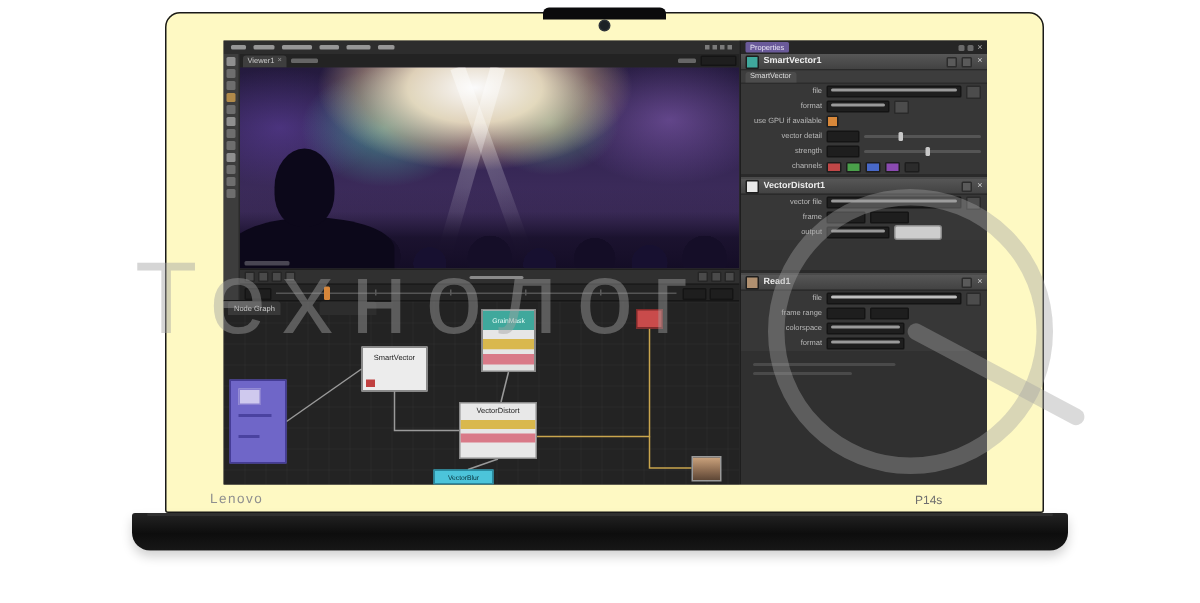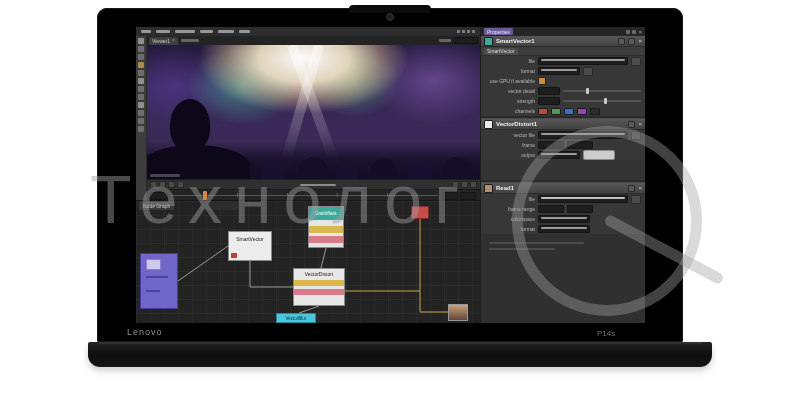--- a/index.html
+++ b/index.html
@@ -1,19 +1,19 @@
 <!DOCTYPE html>
 <html><head>
 <meta charset="utf-8">
 <style>
   html,body{margin:0;padding:0;background:#fff;font-family:"Liberation Sans",sans-serif;}
   #canvas{position:relative;width:800px;height:402px;background:#ffffff;overflow:hidden;}
 
   
-  #screen-part{position:absolute;left:97px;top:8px;width:586px;height:334px;background:#000000;border-radius:10px 10px 2px 2px;box-shadow:inset 0 0 0 1px #191919;}
+  #screen-part{position:absolute;left:110px;top:8px;width:586px;height:334px;background:#fef9c3;border-radius:10px 10px 2px 2px;box-shadow:inset 0 0 0 1px #191919;}
   #notch{position:absolute;left:252px;top:-3px;width:82px;height:8px;background:#0b0b0c;border-radius:4px 4px 0 0;}
   #webcam{position:absolute;left:289px;top:5px;width:6px;height:6px;border-radius:50%;background:#1c2126;border:1px solid #2e3338;}
   #brand{position:absolute;left:30px;top:319px;color:#8f8f8f;font-size:9px;letter-spacing:1px;}
   #model{position:absolute;left:500px;top:321px;color:#6f6f6f;font-size:8px;}
   #base{position:absolute;left:88px;top:342px;width:624px;height:25px;background:linear-gradient(180deg,#242424,#0d0d0d 55%,#171717);border-radius:2px 2px 12px 12px;box-shadow:0 4px 7px rgba(0,0,0,0.18);}
   #base::before{content:"";position:absolute;left:10px;right:10px;top:0;height:2px;background:#303030;border-radius:2px;}
 
   
   #screen{position:absolute;left:39px;top:19px;width:509px;height:296px;background:#333;overflow:hidden;}
 

